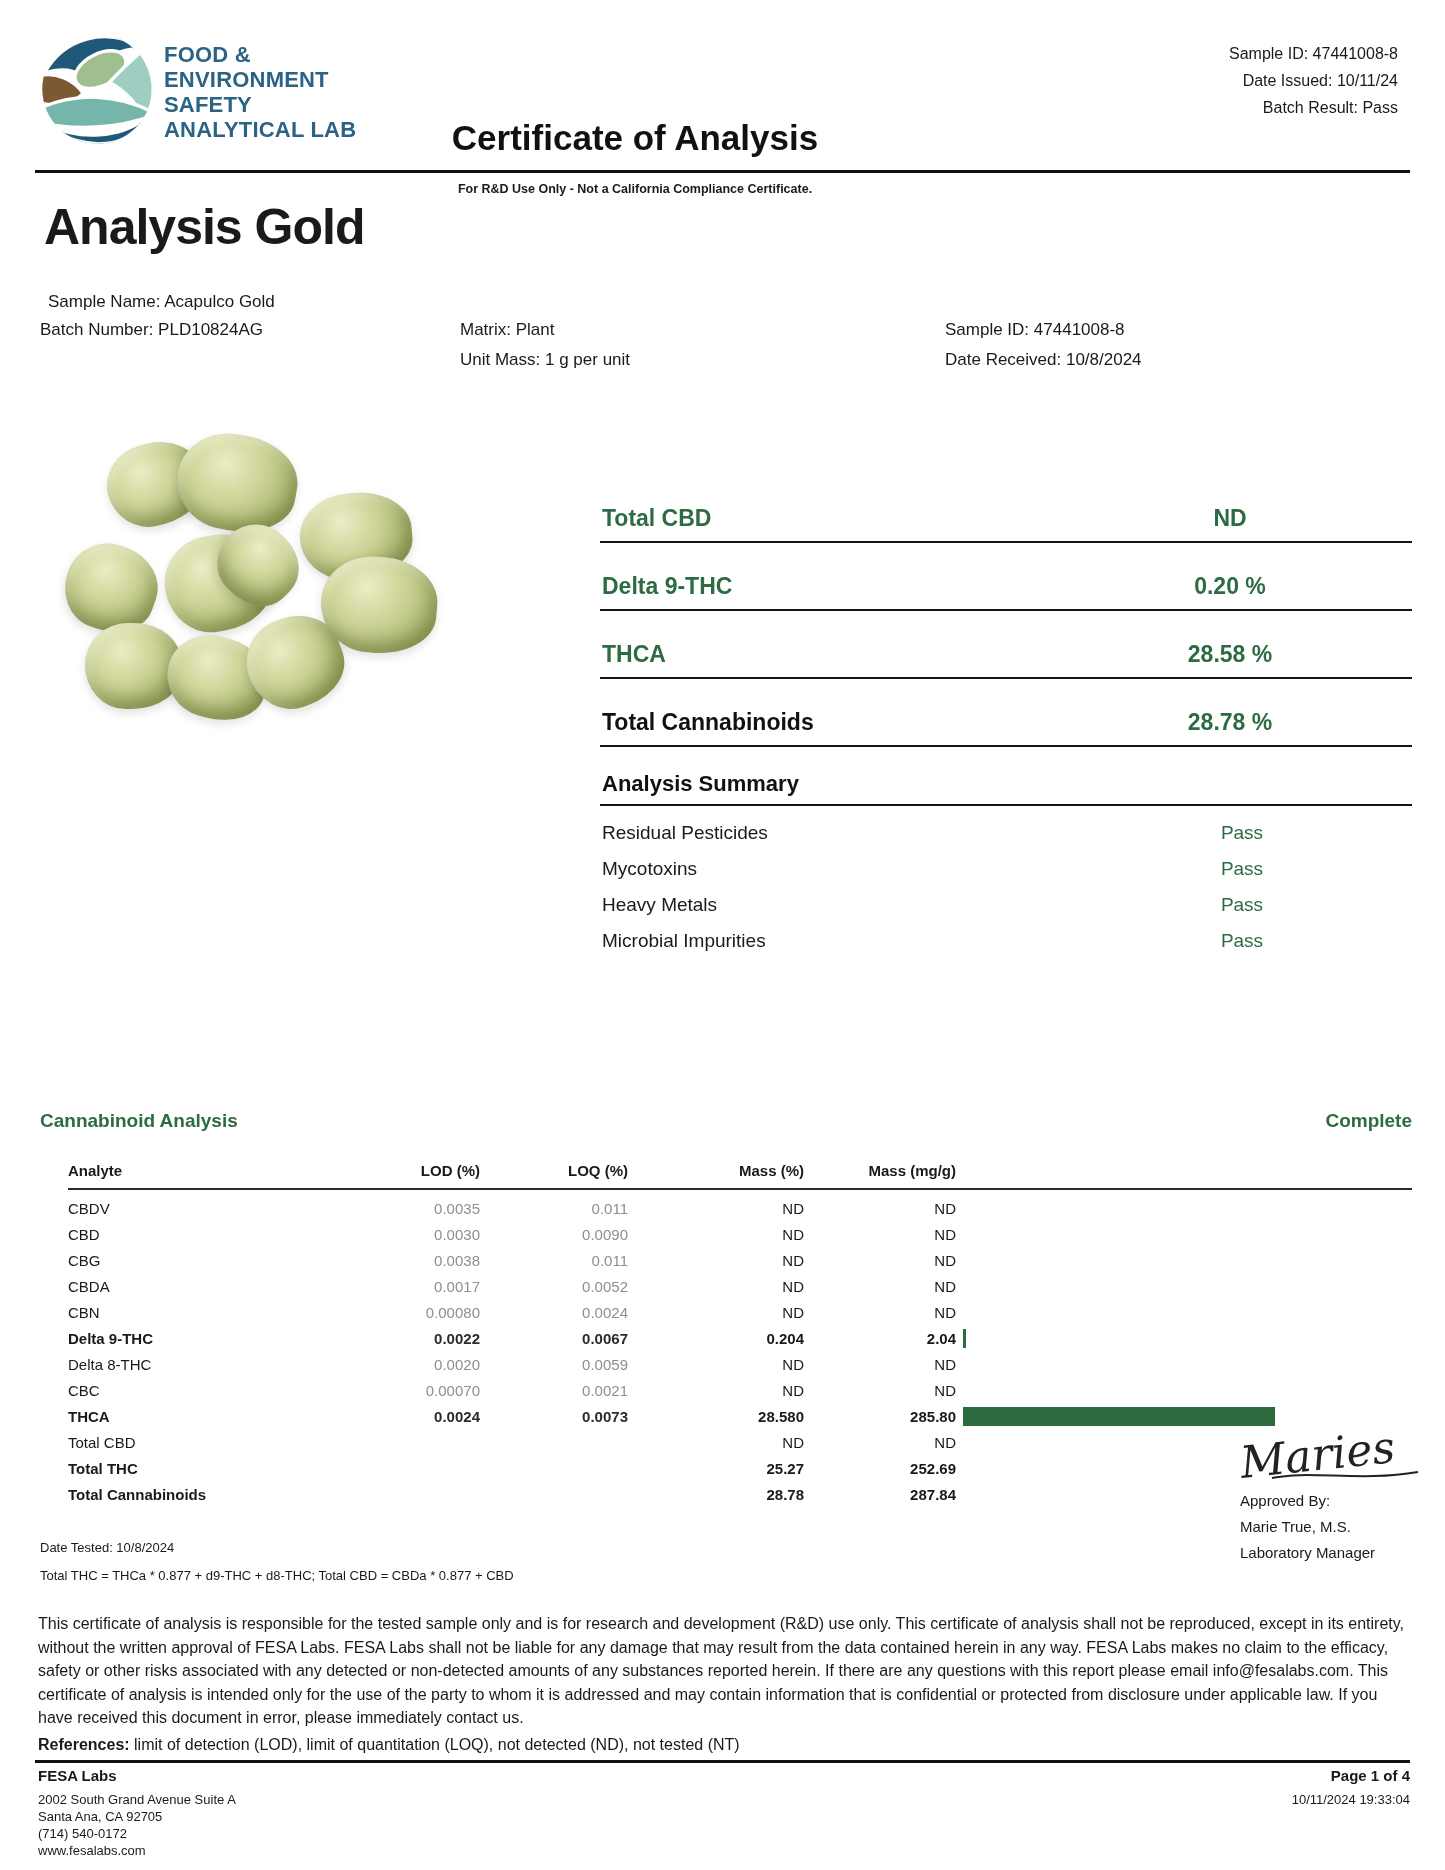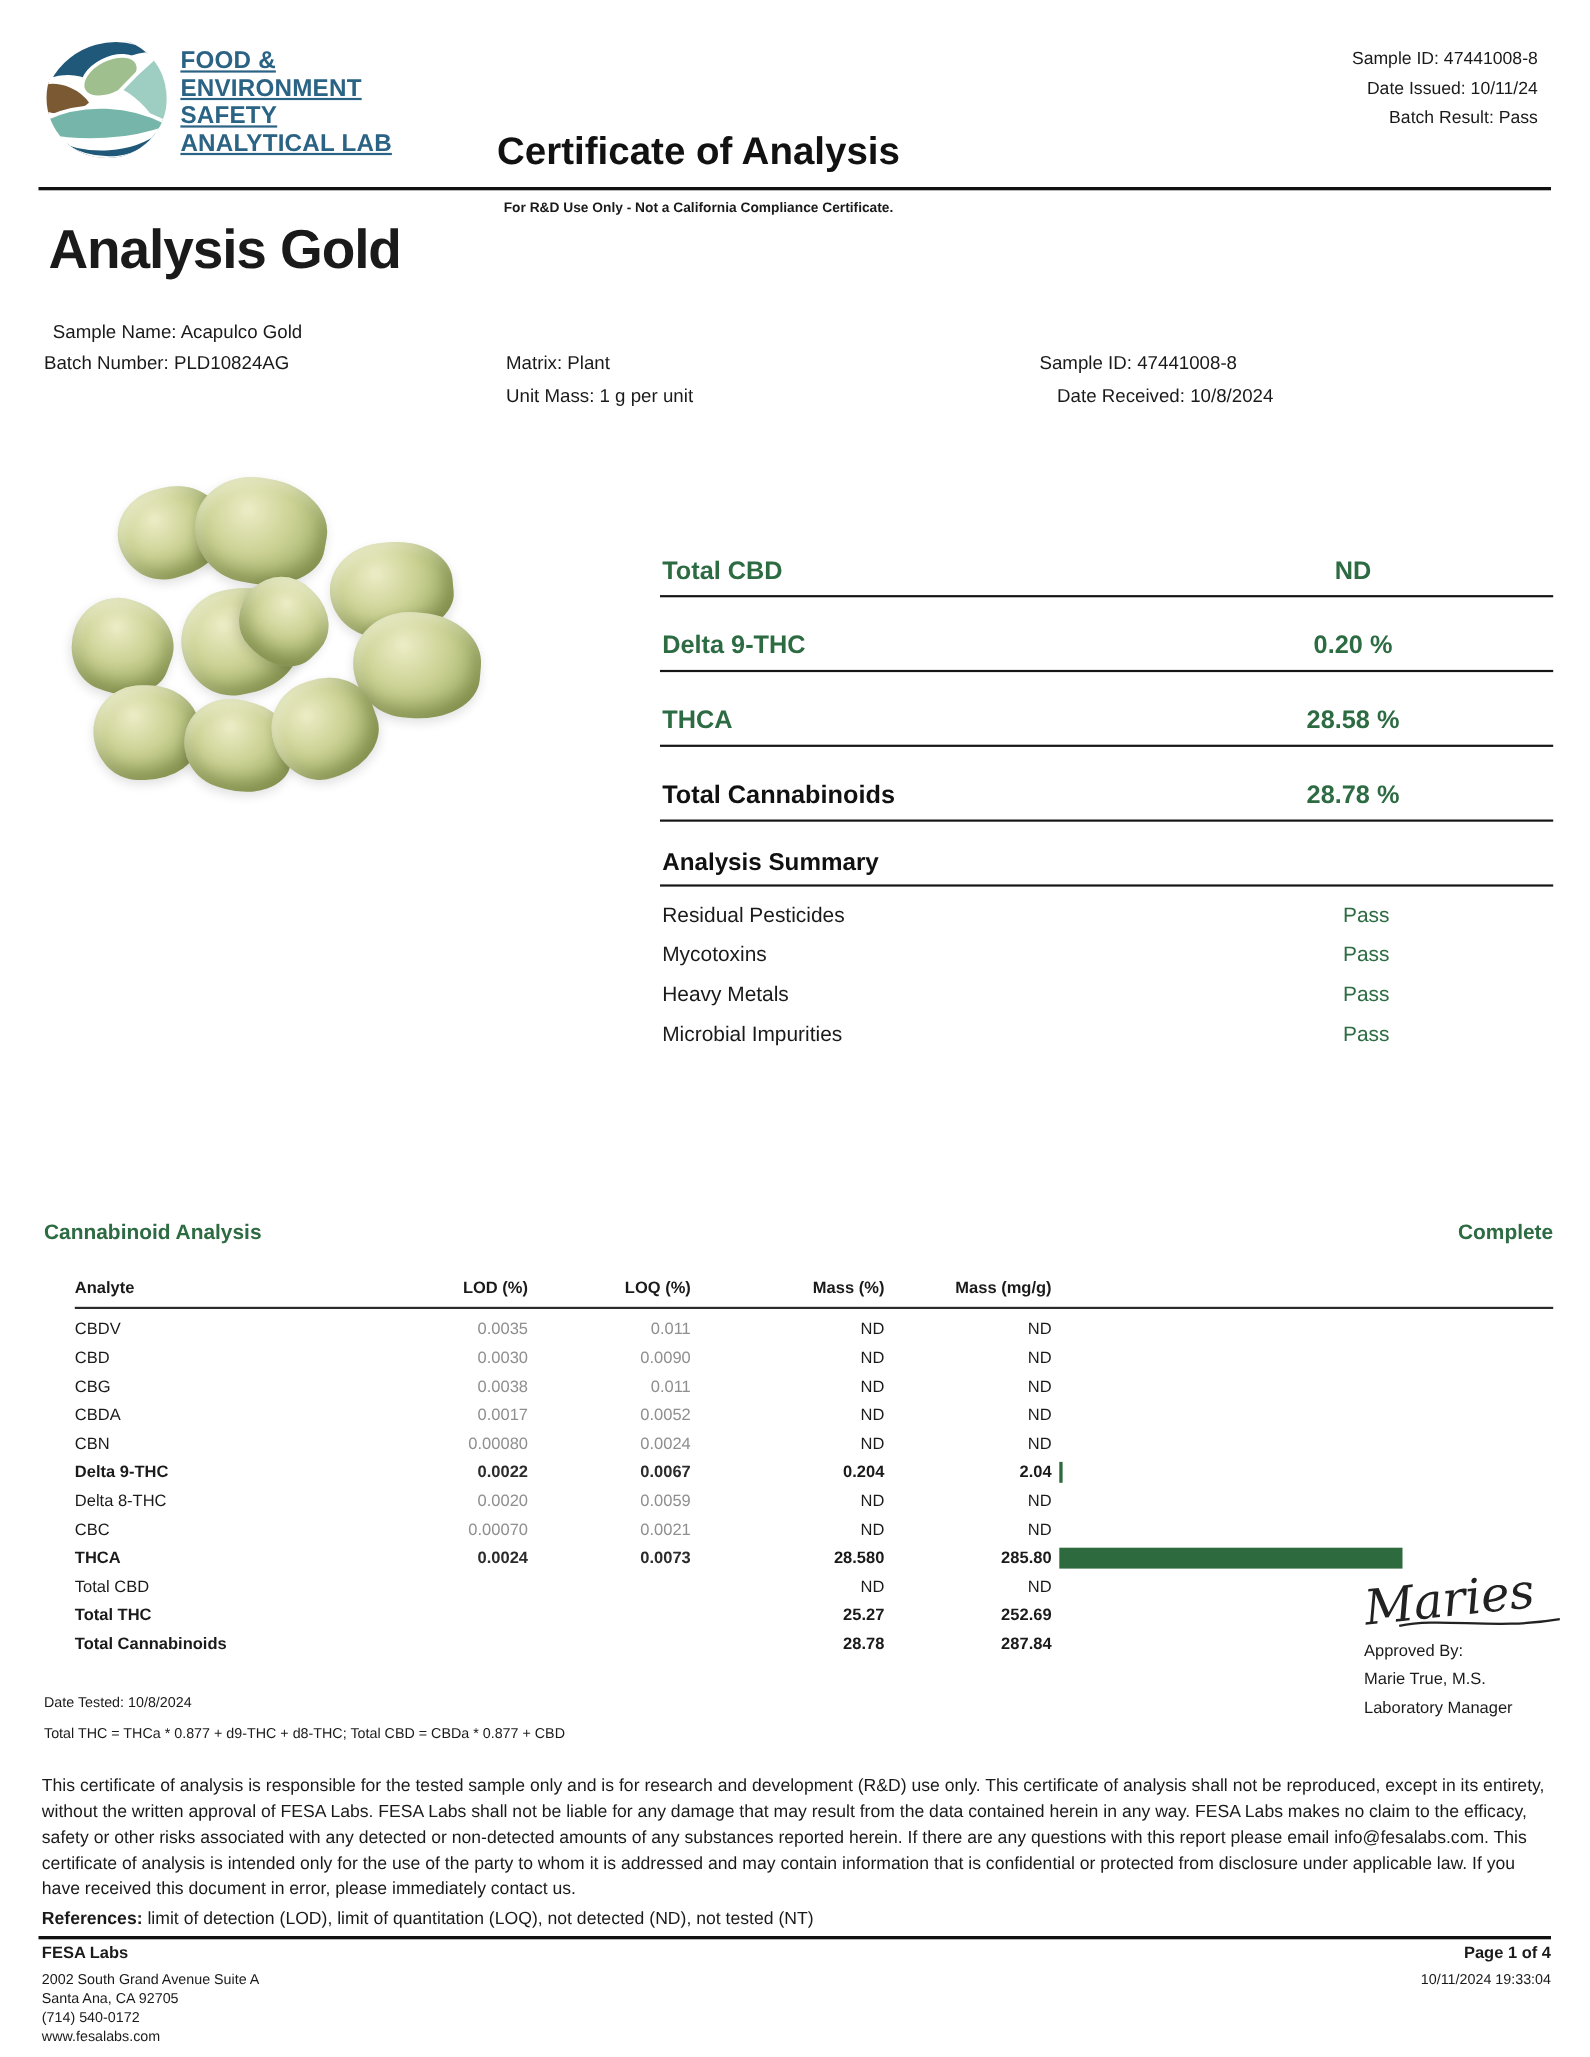--- a/index.html
+++ b/index.html
@@ -2,37 +2,37 @@
 <html><head>
 <meta charset="utf-8">
 <style>
   html,body{margin:0;padding:0;background:#fff;}
   .page{position:relative;width:1445px;height:1870px;background:#fff;overflow:hidden;
         font-family:"Liberation Sans",sans-serif;color:#1a1a1a;}
 
   
   .logo{position:absolute;left:40px;top:30px;width:114px;height:118px;}
   .logo-text{position:absolute;left:164px;top:42px;font-size:22px;font-weight:bold;
-             color:#2b6384;line-height:25px;letter-spacing:.2px;text-decoration:underline;}
+             color:#2b6384;line-height:25px;letter-spacing:.2px;}
   .coa-title{position:absolute;left:0;top:118px;width:1270px;text-align:center;
              font-size:35px;font-weight:bold;color:#111;}
   .top-right{position:absolute;right:47px;top:40px;text-align:right;font-size:16px;line-height:27px;}
   .hr-top{position:absolute;left:35px;right:35px;top:170px;height:3px;background:#111;}
   .subtitle{position:absolute;left:0;top:182px;width:1270px;text-align:center;
             font-size:12.5px;font-weight:bold;}
 
   
   .product-name{position:absolute;left:44px;top:198px;font-size:50px;font-weight:bold;letter-spacing:-1px;}
   .info{position:absolute;font-size:17px;}
   .i-sample-name{left:48px;top:292px;}
   .i-batch{left:40px;top:320px;}
   .i-matrix{left:460px;top:320px;}
   .i-unitmass{left:460px;top:350px;}
   .i-sid{left:945px;top:320px;}
-  .i-drec{left:945px;top:350px;margin-left:16px;}
+  .i-drec{left:945px;top:350px;}
 
   
   .photo{position:absolute;left:45px;top:435px;width:430px;height:310px;}
   .bud{position:absolute;background:
         radial-gradient(circle at 38% 32%, #ecedc6 0%, #ccd295 40%, #a9b872 72%, #8d9e57 100%);
        border-radius:48% 52% 55% 45% / 52% 48% 45% 55%;
        box-shadow:inset -6px -9px 16px rgba(88,98,38,.45), inset 4px 5px 10px rgba(255,255,240,.5),
                   0 4px 10px rgba(0,0,0,.12);}
   .bud:nth-child(1){left:62px;top:8px;width:96px;height:82px;transform:rotate(-15deg);}
   .bud:nth-child(2){left:132px;top:0px;width:120px;height:96px;transform:rotate(10deg);}

